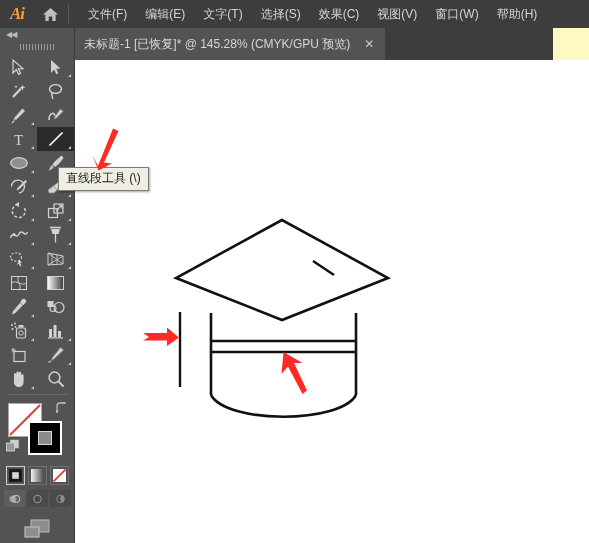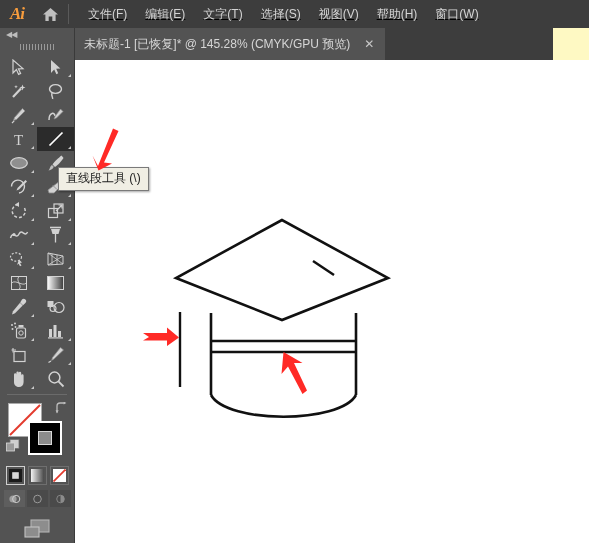--- a/index.html
+++ b/index.html
@@ -18,21 +18,21 @@
   }
   .ai-logo{
     width:34px;height:28px;display:flex;align-items:center;justify-content:center;
     color:#f79c3d;font-size:17px;font-weight:bold;font-style:italic;
     font-family:"Liberation Serif","DejaVu Serif",serif;letter-spacing:-1px;
   }
   .home-btn{
     width:32px;height:28px;display:flex;align-items:center;justify-content:center;
   }
   .menu-sep{width:1px;height:20px;background:#5a5a5a;margin:0 4px 0 2px;}
-  .menu-items{display:flex;align-items:center;margin-left:6px;text-decoration:underline;}
+  .menu-items{display:flex;align-items:center;margin-left:6px;}
   .menu-item{
     color:#d4d4d4;font-size:12px;padding:4px 9px;white-space:nowrap;line-height:14px;
   }
 
   
   .tabbar{
     position:absolute;left:0;top:28px;width:553px;height:32px;background:#3d3d3d;
   }
   .tab{
     position:absolute;left:72px;top:0;height:32px;
@@ -130,23 +130,24 @@
       <svg width="17" height="15" viewBox="0 0 17 15" aria-hidden="true">
         <path d="M8.5 1 L16 7.6 L13.6 7.6 L13.6 14 L10.3 14 L10.3 9.4 L6.7 9.4 L6.7 14 L3.4 14 L3.4 7.6 L1 7.6 Z" fill="#bfbfbf"></path>
       </svg>
     </div>
     <div class="menu-sep"></div>
     <div class="menu-items">
       <div class="menu-item">文件(F)</div>
       <div class="menu-item">编辑(E)</div>
       <div class="menu-item">文字(T)</div>
       <div class="menu-item">选择(S)</div>
+      <div class="menu-item">效果(C)</div>
       <div class="menu-item">视图(V)</div>
+      <div class="menu-item">窗口(W)</div>
       <div class="menu-item">帮助(H)</div>
-      <div class="menu-item">窗口(W)</div>
     </div>
   </div>
 
   <div class="tabbar">
     <div class="tab">
       <span class="tab-title">未标题-1 [已恢复]* @ 145.28% (CMYK/GPU 预览)</span>
       <span class="tab-close">✕</span>
     </div>
   </div>
 

